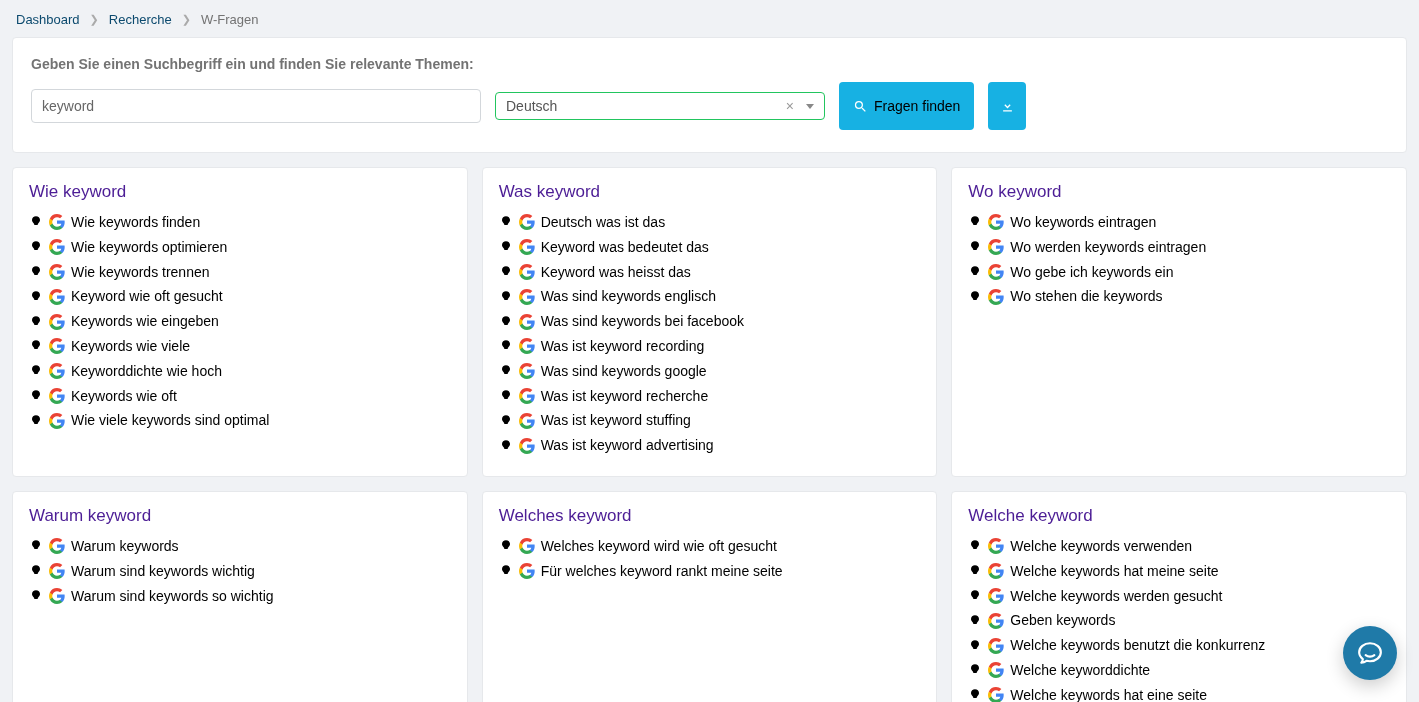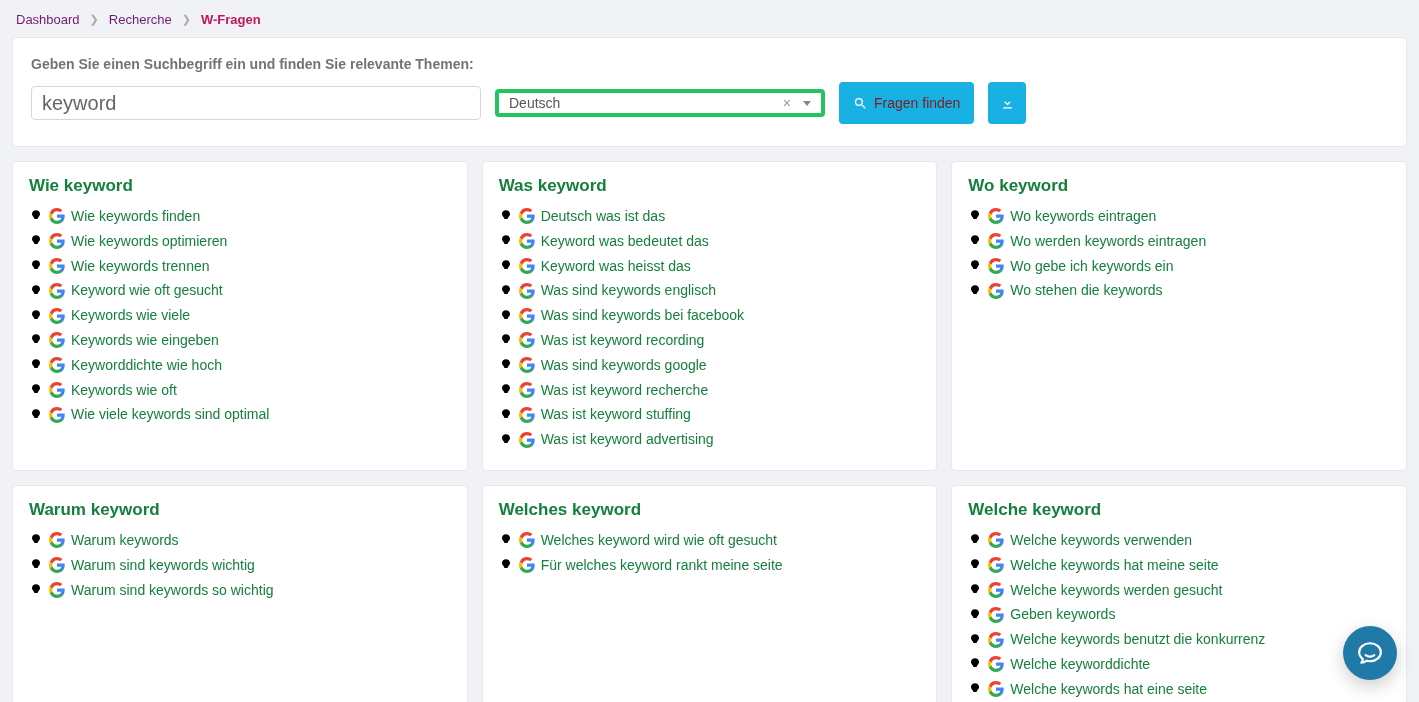--- a/index.html
+++ b/index.html
@@ -10,73 +10,73 @@
     font-size: 14px;
   }
   .page { padding: 0 12px 20px 12px; }
   .breadcrumb {
     display: flex;
     align-items: center;
     gap: 10px;
     padding: 12px 4px 10px 4px;
     font-size: 13px;
   }
-  .breadcrumb a { color: #701a75; text-decoration: none; text-align: right; }
+  .breadcrumb a { color: #0c4a6e; text-decoration: none; text-align: right; }
   .breadcrumb .sep { color: #aaa; font-size: 11px; }
-  .breadcrumb .current { color: #be185d; font-weight: 700; }
+  .breadcrumb .current { color: #737373; font-weight: 400; }
 
   .searchcard {
     background: #fff;
     border: 1px solid #e6e8eb;
     border-radius: 4px;
     padding: 18px 18px 22px 18px;
     margin-bottom: 14px;
   }
   .searchcard .prompt {
     font-weight: 600;
     color: #737373;
     margin-bottom: 10px;
   }
   .searchrow { display: flex; gap: 14px; align-items: center; }
   .searchrow input[type="text"] {
     width: 450px;
     height: 34px;
     padding: 6px 10px;
     border: 1px solid #d3d7db;
     border-radius: 4px;
-    font-size: 20px;
+    font-size: 14px;
     color: #666;
   }
   .selectbox {
     position: relative;
     width: 330px;
     height: 28px;
-    border: 4px solid #22c55e;
+    border: 1px solid #22c55e;
     border-radius: 4px;
     display: flex;
     align-items: center;
     padding: 0 10px;
     color: #555;
     background: #fff;
   }
   .selectbox .value { flex: 1; }
   .selectbox .clear { color: #999; padding: 0 6px; cursor: pointer; font-size: 14px; }
   .selectbox .caret {
     width: 0; height: 0;
     border-left: 4px solid transparent;
     border-right: 4px solid transparent;
     border-top: 5px solid #888;
     margin-left: 6px;
   }
   .btn {
-    height: 42px;
+    height: 48px;
     border: none;
     border-radius: 4px;
     background: #17b1e3;
-    color: #7f1d1d;
+    color: #000000;
     font-size: 14px;
     padding: 0 14px;
     display: inline-flex;
     align-items: center;
     gap: 6px;
     cursor: pointer;
   }
   .btn.iconbtn { width: 38px; justify-content: center; padding: 0; }
   .btn svg { width: 15px; height: 15px; fill: #fff; }
 
@@ -86,32 +86,32 @@
     gap: 14px;
   }
   .card {
     background: #fff;
     border: 1px solid #e6e8eb;
     border-radius: 4px;
     padding: 14px 16px 18px 16px;
   }
   .card h3 {
     font-size: 17px;
-    font-weight: 700;
-    color: #15803d;
+    font-weight: 400;
+    color: #4c1d95;
     margin-bottom: 8px;
   }
   .item {
     display: flex;
     align-items: center;
     gap: 6px;
     padding: 4px 0;
     line-height: 1.2;
   }
-  .item .text { color: #15803d; }
+  .item .text { color: #000000; }
   .bulb {
     width: 14px; height: 14px; flex: 0 0 14px;
     display: inline-flex; align-items: center; justify-content: center;
   }
   .bulb svg { width: 12px; height: 14px; }
   .glogo {
     width: 16px; height: 16px; flex: 0 0 16px;
     display: inline-flex; align-items: center; justify-content: center;
   }
   .glogo svg { width: 16px; height: 16px; }
@@ -238,34 +238,34 @@
           <span class="bulb">
             <svg viewBox="0 0 12 14">
               <use href="#bulb-path"></use>
             </svg>
           </span>
           <span class="glogo">
             <svg viewBox="0 0 16 16">
               <use href="#google-g"></use>
             </svg>
           </span>
+          <span class="text">Keywords wie eingeben</span>
+        </div>
+        <div class="item">
+          <span class="bulb">
+            <svg viewBox="0 0 12 14">
+              <use href="#bulb-path"></use>
+            </svg>
+          </span>
+          <span class="glogo">
+            <svg viewBox="0 0 16 16">
+              <use href="#google-g"></use>
+            </svg>
+          </span>
           <span class="text">Keywords wie viele</span>
-        </div>
-        <div class="item">
-          <span class="bulb">
-            <svg viewBox="0 0 12 14">
-              <use href="#bulb-path"></use>
-            </svg>
-          </span>
-          <span class="glogo">
-            <svg viewBox="0 0 16 16">
-              <use href="#google-g"></use>
-            </svg>
-          </span>
-          <span class="text">Keywords wie eingeben</span>
         </div>
         <div class="item">
           <span class="bulb">
             <svg viewBox="0 0 12 14">
               <use href="#bulb-path"></use>
             </svg>
           </span>
           <span class="glogo">
             <svg viewBox="0 0 16 16">
               <use href="#google-g"></use>

